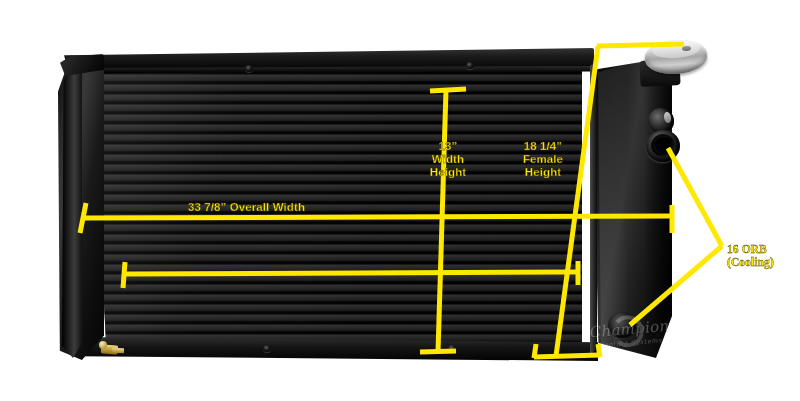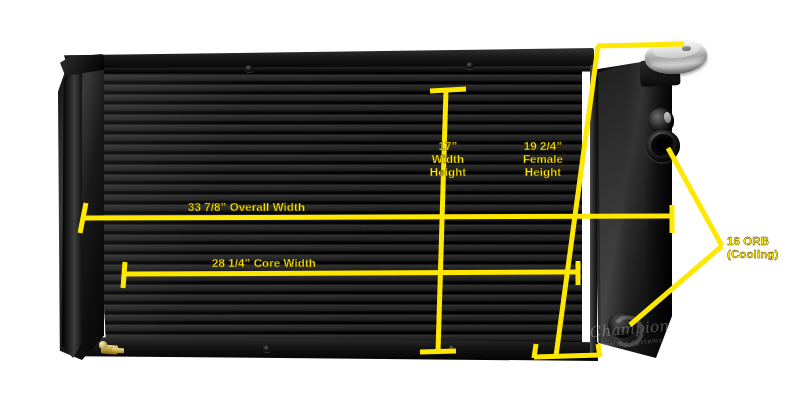--- a/index.html
+++ b/index.html
@@ -281,33 +281,32 @@
       <line x1="578" y1="261" x2="578" y2="285" stroke="#FFE800" stroke-width="5"></line>
     </g>
 
     <g>
       <line x1="668" y1="148" x2="722" y2="246" stroke="#FFE800" stroke-width="5"></line>
       <line x1="722" y1="246" x2="630" y2="325" stroke="#FFE800" stroke-width="5"></line>
     </g>
   </svg>
 
   <div class="dim-label" style="left:422px;top:140px;width:52px;">
-    <div>17”</div>
+    <div>13”</div>
     <div>Width</div>
     <div>Height</div>
   </div>
 
   <div class="dim-label" style="left:512px;top:140px;width:62px;">
-    <div>19 2/4”</div>
+    <div>18 1/4”</div>
     <div>Female</div>
     <div>Height</div>
   </div>
 
   <div class="dim-label" style="left:188px;top:201px;text-align:right;">33 7/8” Overall Width</div>
 
-  <div class="dim-label" style="left:212px;top:257px;">28 1/4” Core Width</div>
-
-  <div class="dim-label" style="left:727px;top:235px;width:70px;text-align:left;">
+
+  <div class="dim-label" style="left:727px;top:243px;width:70px;text-align:left;font-family:Liberation Serif, serif;">
     <div>16 ORB</div>
     <div>(Cooling)</div>
   </div>
 
 </div>
 
 </body></html>

